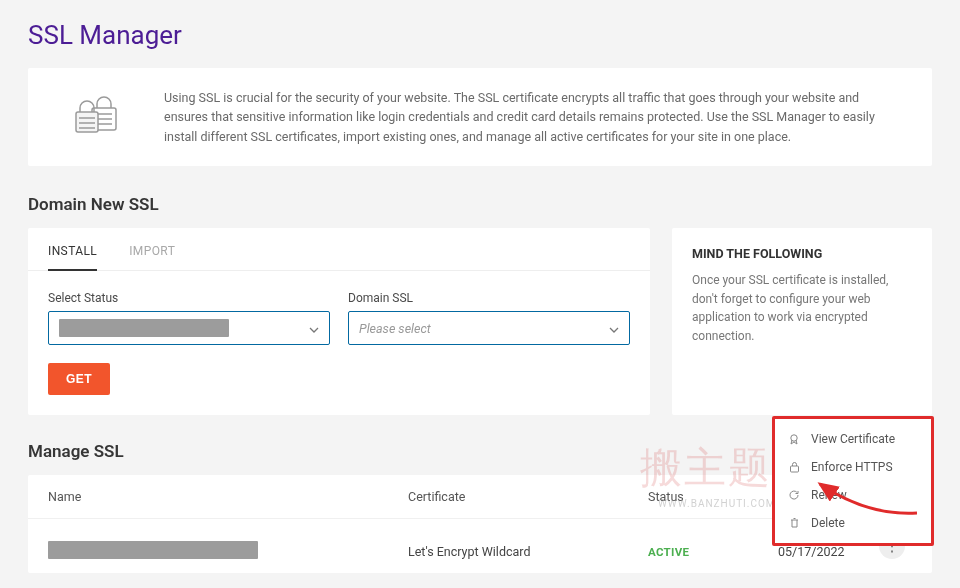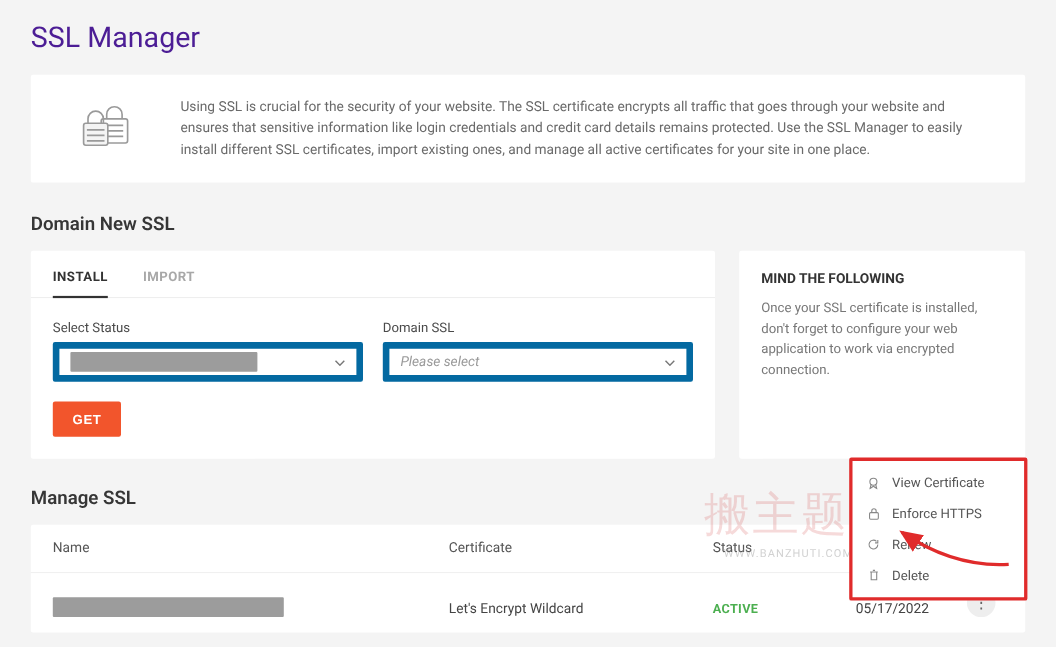--- a/index.html
+++ b/index.html
@@ -59,21 +59,21 @@
       border-radius: 2px;
     }
     .tabs {
       display: flex;
       gap: 32px;
       padding: 0 20px;
       border-bottom: 1px solid #eee;
     }
     .tab {
       font-size: 12px;
-      font-weight: 700;
+      font-weight: 400;
       letter-spacing: 0.4px;
       color: #a8a8a8;
       padding: 16px 0 12px;
       cursor: pointer;
       position: relative;
     }
     .tab.active {
       color: #333;
     }
     .tab.active::after {
@@ -93,21 +93,21 @@
     .form-group { flex: 1; }
     .form-label {
       display: block;
       font-size: 12px;
       color: #4a4a4a;
       margin-bottom: 6px;
     }
     .select-box {
       width: 100%;
       height: 34px;
-      border: 6px solid #0369a1;
+      border: 1px solid #0369a1;
       border-radius: 2px;
       background: #fff;
       display: flex;
       align-items: center;
       justify-content: space-between;
       padding: 12px 10px;
       cursor: pointer;
       color: #888;
       font-size: 12.5px;
     }

